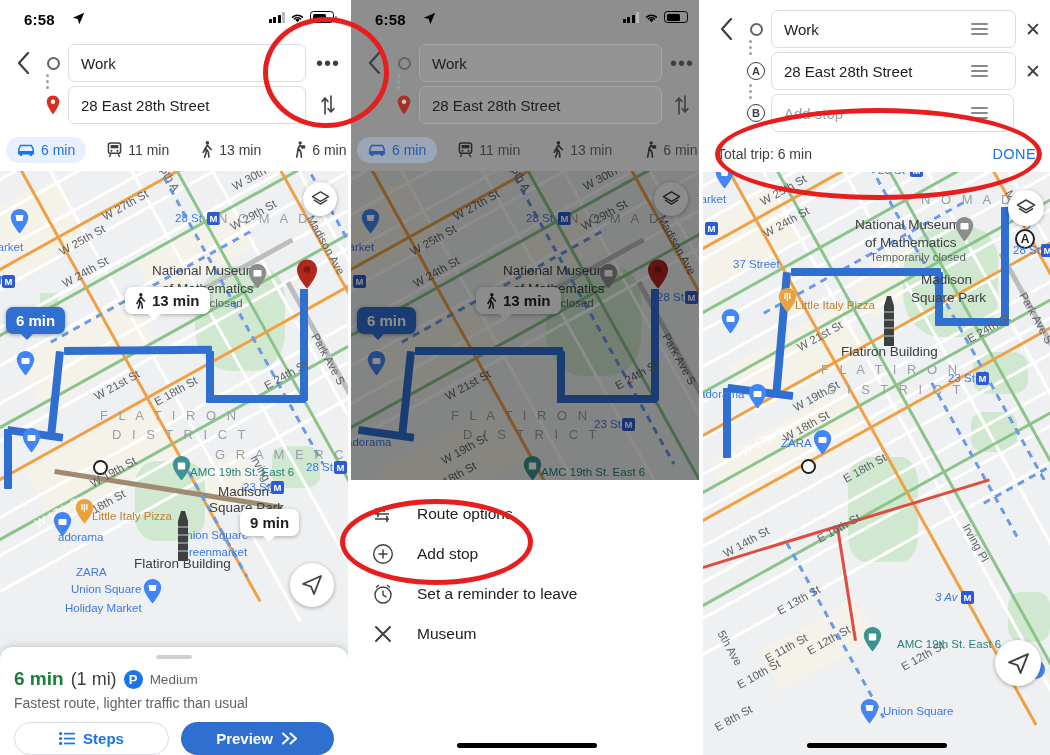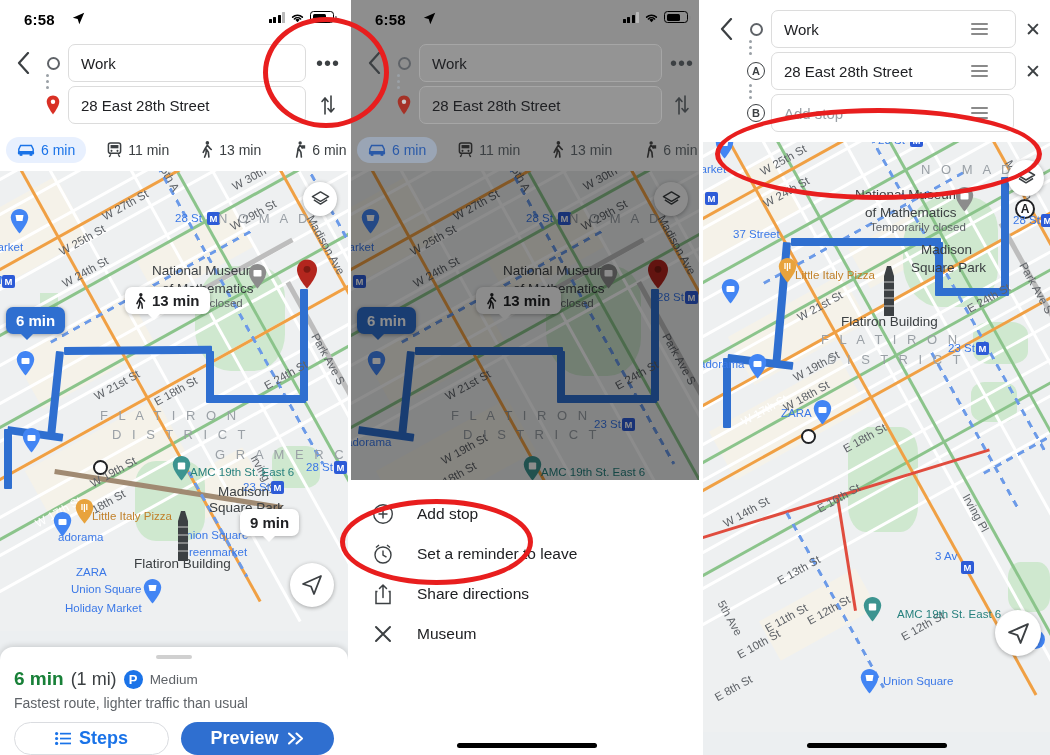--- a/index.html
+++ b/index.html
@@ -88,21 +88,21 @@
   .bottomcard { position:absolute; left:0; right:0; bottom:0; background:#fff; border-top-left-radius:13px;border-top-right-radius:13px;
      box-shadow:0 -1px 6px rgba(0,0,0,.16); padding: 8px 14px 0 14px; z-index:12; }
   .grabber { width:36px;height:4px;border-radius:2px;background:#d0d0d0;margin:0 auto 9px auto; }
   .eta-line { display:flex; align-items:center; gap:7px; }
   .eta-min { color:#188038; font-size:19px; font-weight:bold; }
   .eta-dist { color:#3c4043; font-size:18px; }
   .pbadge { width:19px;height:19px;border-radius:50%;background:#1a73e8;color:#fff;font-size:13px;font-weight:bold;display:flex;align-items:center;justify-content:center; }
   .eta-park { color:#5f6368; font-size:13.5px; }
   .eta-sub { color:#5f6368; font-size:14px; margin-top:5px; }
   .btnrow { display:flex; gap:12px; margin-top:11px; }
-  .btn { flex:1; height:33px; border-radius:17px; display:flex;align-items:center;justify-content:center;gap:8px; font-size:18px; font-weight:bold; }
+  .btn { flex:1; height:33px; border-radius:17px; display:flex;align-items:center;justify-content:center;gap:8px; font-size:15px; font-weight:bold; }
   .btn.outline { border:1px solid #dadce0; color:#1a73e8; background:#fff; }
   .btn.filled { background:#2f6fd0; color:#fff; }
   .traffic-row { display:flex; align-items:center; gap:14px; border-top:1px solid #ececec; margin-top:10px; padding-top:10px; }
   .traffic-label { font-size:13.5px; font-weight:bold; color:#202124; padding-left:50px;}
   .homebar-inline { flex:1; height:5px; background:#000; border-radius:3px; max-width:120px; }
 
   
   .dimmer { position:absolute; inset:0; background:rgba(0,0,0,.45); z-index:8; }
   .sheet { position:absolute; left:0; right:0; bottom:0; background:#fff; z-index:14; padding: 14px 0 6px 0; }
   .sheet-item { display:flex; align-items:center; height:40px; padding-left:14px; gap:16px; }
@@ -669,45 +669,45 @@
             <path d="M10 2 L18.5 7 L10 12 L1.5 7 Z" fill="none" stroke="#3c4043" stroke-width="1.5" stroke-linejoin="round"></path>
             <path d="M3 10.5 L10 14.8 L17 10.5" fill="none" stroke="#3c4043" stroke-width="1.5" stroke-linejoin="round"></path>
           </svg>
       </div>
       <div class="dimmer"></div>
     </div>
 
     <div class="sheet" style="height:275px;">
       <div class="sheet-item">
         <span class="sheet-ico">
+          <svg width="20" height="18" viewBox="0 0 20 18">
+              <path d="M2 4h14M2 9h14M2 14h14" stroke="#3c4043" stroke-width="1.7"></path>
+              <path d="M11 1v6M5 6v6M14 11v6" stroke="#3c4043" stroke-width="1.7"></path>
+            </svg>
+        </span>
+        <span class="sheet-label">Route options</span>
+      </div>
+      <div class="sheet-item">
+        <span class="sheet-ico">
           <svg width="22" height="22" viewBox="0 0 22 22">
               <circle cx="11" cy="11" r="9.3" stroke="#3c4043" stroke-width="1.4" fill="none"></circle>
               <path d="M11 6.5v9M6.5 11h9" stroke="#3c4043" stroke-width="1.5"></path>
             </svg>
         </span>
         <span class="sheet-label">Add stop</span>
       </div>
       <div class="sheet-item">
         <span class="sheet-ico">
           <svg width="22" height="22" viewBox="0 0 22 22">
               <circle cx="11" cy="12" r="8" stroke="#3c4043" stroke-width="1.4" fill="none"></circle>
               <path d="M11 7.5V12l3.5 2.2" stroke="#3c4043" stroke-width="1.4" fill="none"></path>
               <path d="M4 4.5 L7 2 M18 4.5 L15 2" stroke="#3c4043" stroke-width="1.4"></path>
             </svg>
         </span>
         <span class="sheet-label">Set a reminder to leave</span>
-      </div>
-      <div class="sheet-item">
-        <span class="sheet-ico">
-          <svg width="18" height="22" viewBox="0 0 18 22">
-              <path d="M3.5 8.5H2v12h14v-12h-1.5" stroke="#3c4043" stroke-width="1.5" fill="none"></path>
-              <path d="M9 14.5V2M9 2 L5.5 5.5M9 2 L12.5 5.5" stroke="#3c4043" stroke-width="1.5" fill="none" stroke-linecap="round" stroke-linejoin="round"></path>
-            </svg>
-        </span>
-        <span class="sheet-label">Share directions</span>
       </div>
       <div class="sheet-item">
         <span class="sheet-ico">
           <svg width="18" height="18" viewBox="0 0 18 18">
               <path d="M2 2 L16 16 M16 2 L2 16" stroke="#3c4043" stroke-width="2" stroke-linecap="round"></path>
             </svg>
         </span>
         <span class="sheet-label">Museum</span>
       </div>
     </div>
@@ -781,20 +781,24 @@
         <div style="position:absolute;right:62px;">
           <span class="hamb">
               <i></i>
               <i></i>
               <i></i>
             </span>
         </div>
       </div>
     </div>
 
+    <div class="totaltrip">
+      <span class="tt-text">Total trip: 6 min</span>
+      <span class="tt-done">DONE</span>
+    </div>
 
     <div class="map">
       <div class="greypoly" style="left:-20px;top:-10px;width:400px;height:600px;background:#eef0f1;"></div>
       <div class="blockpoly" style="left:-30px;top:40px;width:120px;height:60px;transform:rotate(-29deg);"></div>
       <div class="blockpoly" style="left:30px;top:160px;width:130px;height:55px;transform:rotate(-29deg);"></div>
       <div class="blockpoly" style="left:150px;top:80px;width:100px;height:45px;transform:rotate(-29deg);"></div>
       <div class="blockpoly" style="left:10px;top:250px;width:150px;height:55px;transform:rotate(-29deg);"></div>
       <div class="blockpoly" style="left:60px;top:450px;width:110px;height:45px;transform:rotate(-29deg);"></div>
       <div class="parkpoly" style="left:200px;top:55px;width:95px;height:110px;border-radius:45% 30% 35% 40%;"></div>
       <div class="parkpoly" style="left:145px;top:285px;width:70px;height:105px;border-radius:25%;"></div>
@@ -880,21 +884,21 @@
       <span class="msub" style="left:207px;top:-8px;">M</span>
       <div class="maplabel blue" style="left:310px;top:72px;">28 St</div>
       <span class="msub" style="left:338px;top:72px;">M</span>
       <div class="maplabel blue" style="left:245px;top:200px;">23 St</div>
       <span class="msub" style="left:273px;top:200px;">M</span>
       <div class="maplabel blue" style="left:30px;top:86px;">37 Street</div>
       <div class="maplabel blue" style="left:-12px;top:21px;">Market</div>
       <span class="msub" style="left:2px;top:50px;">M</span>
       <div class="maplabel blue" style="left:-4px;top:216px;">adorama</div>
       <div class="maplabel blue" style="left:78px;top:265px;">ZARA</div>
-      <div class="maplabel blue" style="left:232px;top:408px;">3 Av</div>
+      <div class="maplabel blue" style="left:232px;top:419px;font-style:italic;">3 Av</div>
       <span class="msub" style="left:258px;top:419px;">M</span>
 
       <div class="maplabel teal" style="left:194px;top:466px;">AMC 19th St. East 6</div>
 
       <div class="maplabel blue" style="left:180px;top:533px;">Union Square</div>
 
       <div class="maplabel orange" style="left:92px;top:127px;">Little Italy Pizza</div>
       <div class="maplabel dark" style="left:152px;top:45px;font-size:13.5px;">National Museum</div>
       <div class="maplabel dark" style="left:162px;top:63px;font-size:13.5px;">of Mathematics</div>
       <div class="maplabel" style="left:167px;top:79px;">Temporarily closed</div>

